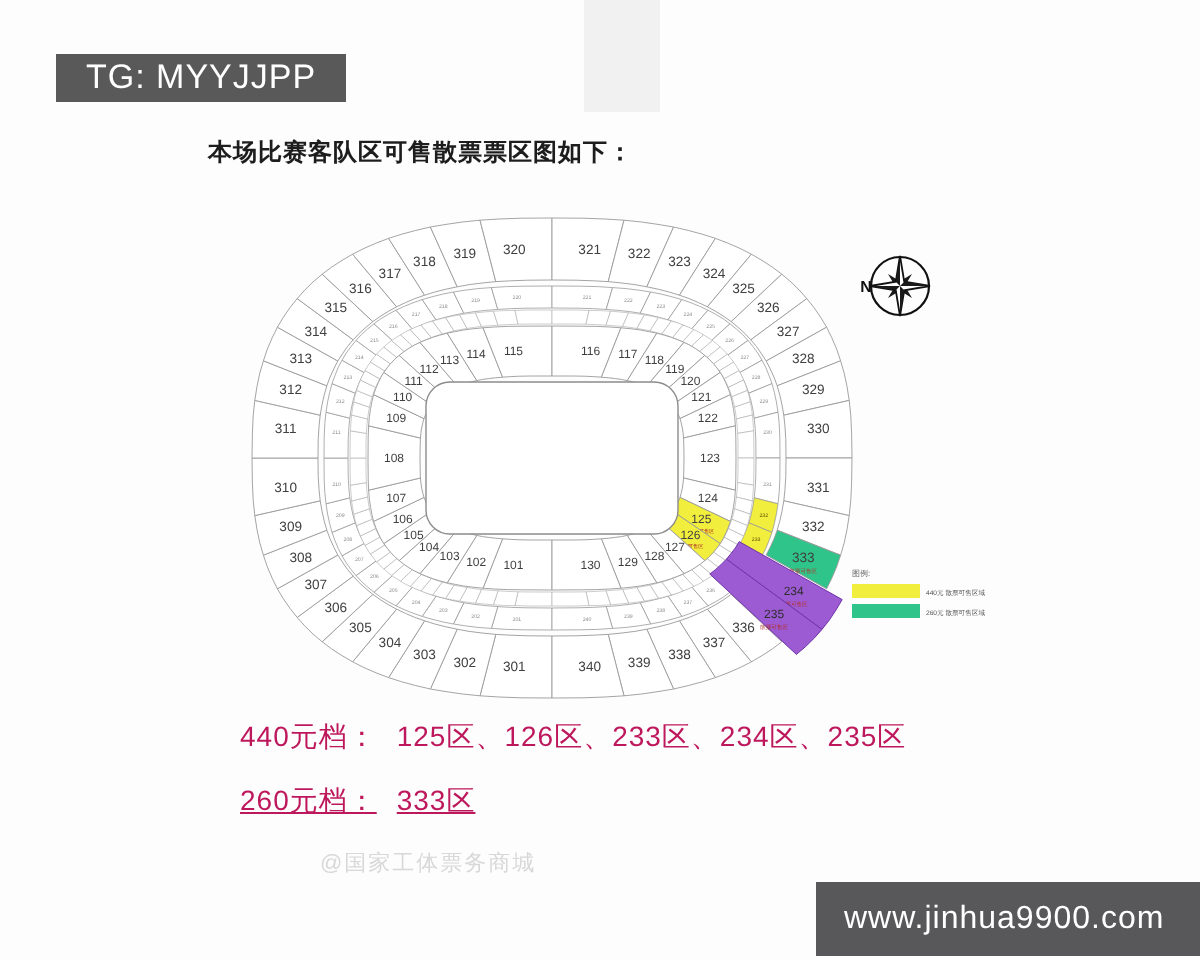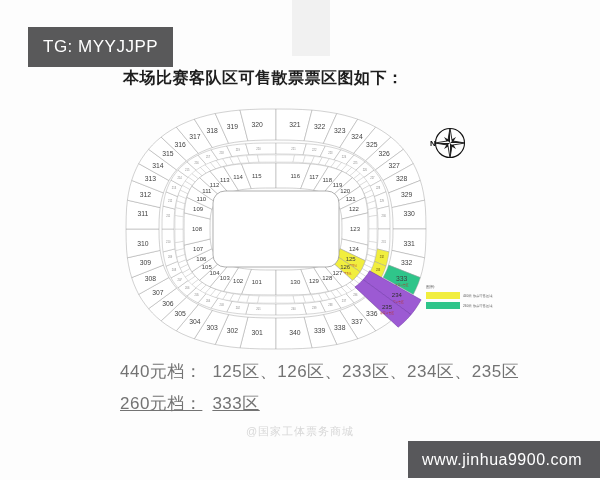--- a/index.html
+++ b/index.html
@@ -5,32 +5,32 @@
   html,body{margin:0;padding:0;}
   body{
     width:600px;height:480px;position:relative;overflow:hidden;
     background:#fdfdfd;font-family:"Liberation Sans",sans-serif;
   }
   .photo-strip{position:absolute;left:292px;top:0;width:38px;height:56px;background:#f1f1f1;}
   .badge{
     position:absolute;background:#59595a;color:#fff;
     display:flex;align-items:center;letter-spacing:.5px;
   }
-  .badge.tg{left:28px;top:27px;height:40px;padding:0 15px;font-size:17px;}
+  .badge.tg{left:28px;top:27px;height:24px;padding:0 15px;font-size:17px;}
   .badge.site{left:408px;top:441px;width:192px;height:37px;padding-left:14px;font-size:16px;background:#58585b;}
   .title{
-    position:absolute;left:123px;top:68px;font-size:16px;font-weight:bold;color:#1d1d1d;letter-spacing:.5px;
+    position:absolute;left:104px;top:68px;font-size:12px;font-weight:bold;color:#1d1d1d;letter-spacing:.5px;
   }
   .mapwrap{position:absolute;left:123px;top:98px;width:380px;height:262px;}
-  .price{position:absolute;left:120px;font-size:17px;color:#737373;letter-spacing:.5px;}
+  .price{position:absolute;left:120px;font-size:14px;color:#be185d;letter-spacing:.5px;}
   .price .lab{margin-right:10px;}
   .price.p1{top:360px;}
   .price.p2{top:392px;text-decoration:underline;}
   .watermark{
-    position:absolute;left:160px;top:424px;width:280px;text-align:center;
+    position:absolute;left:160px;top:424px;width:280px;text-align:left;
     font-size:11px;color:#d8d8d8;letter-spacing:1px;
   }
 </style>
 </head>
 <body>
 
 <div class="photo-strip"></div>
 
 <div class="badge tg">
   <span>TG: MYYJJPP</span>

